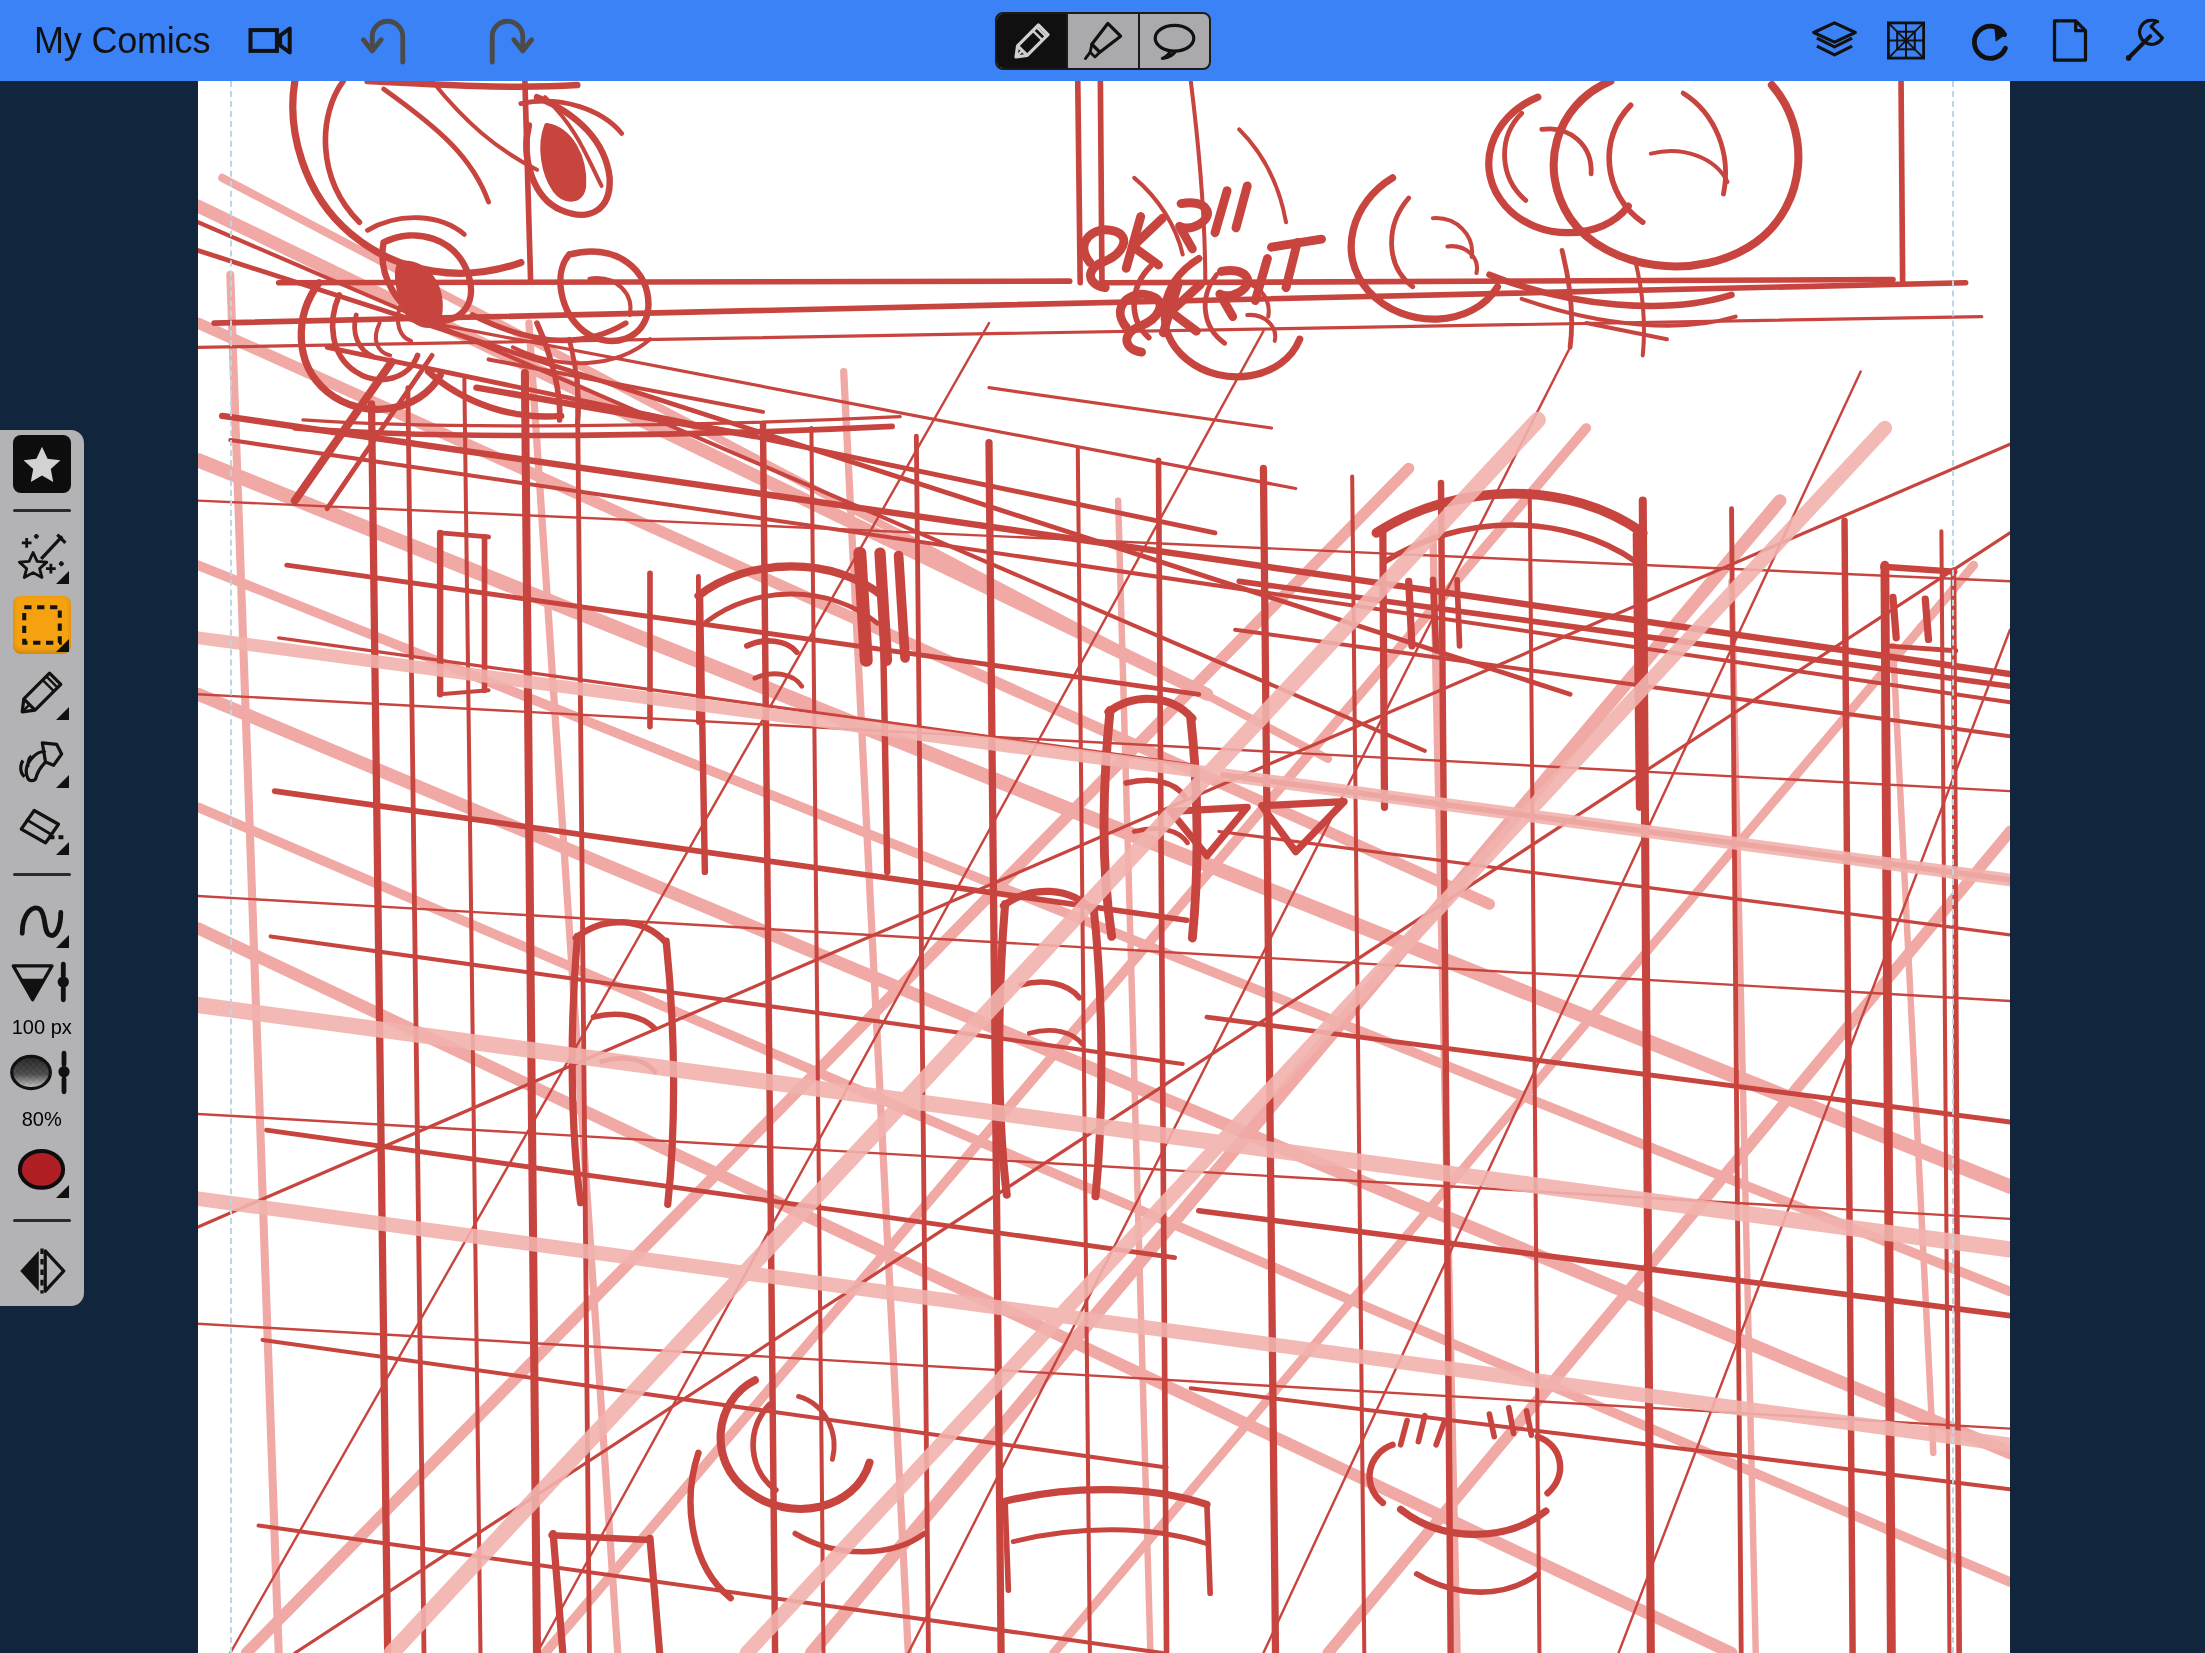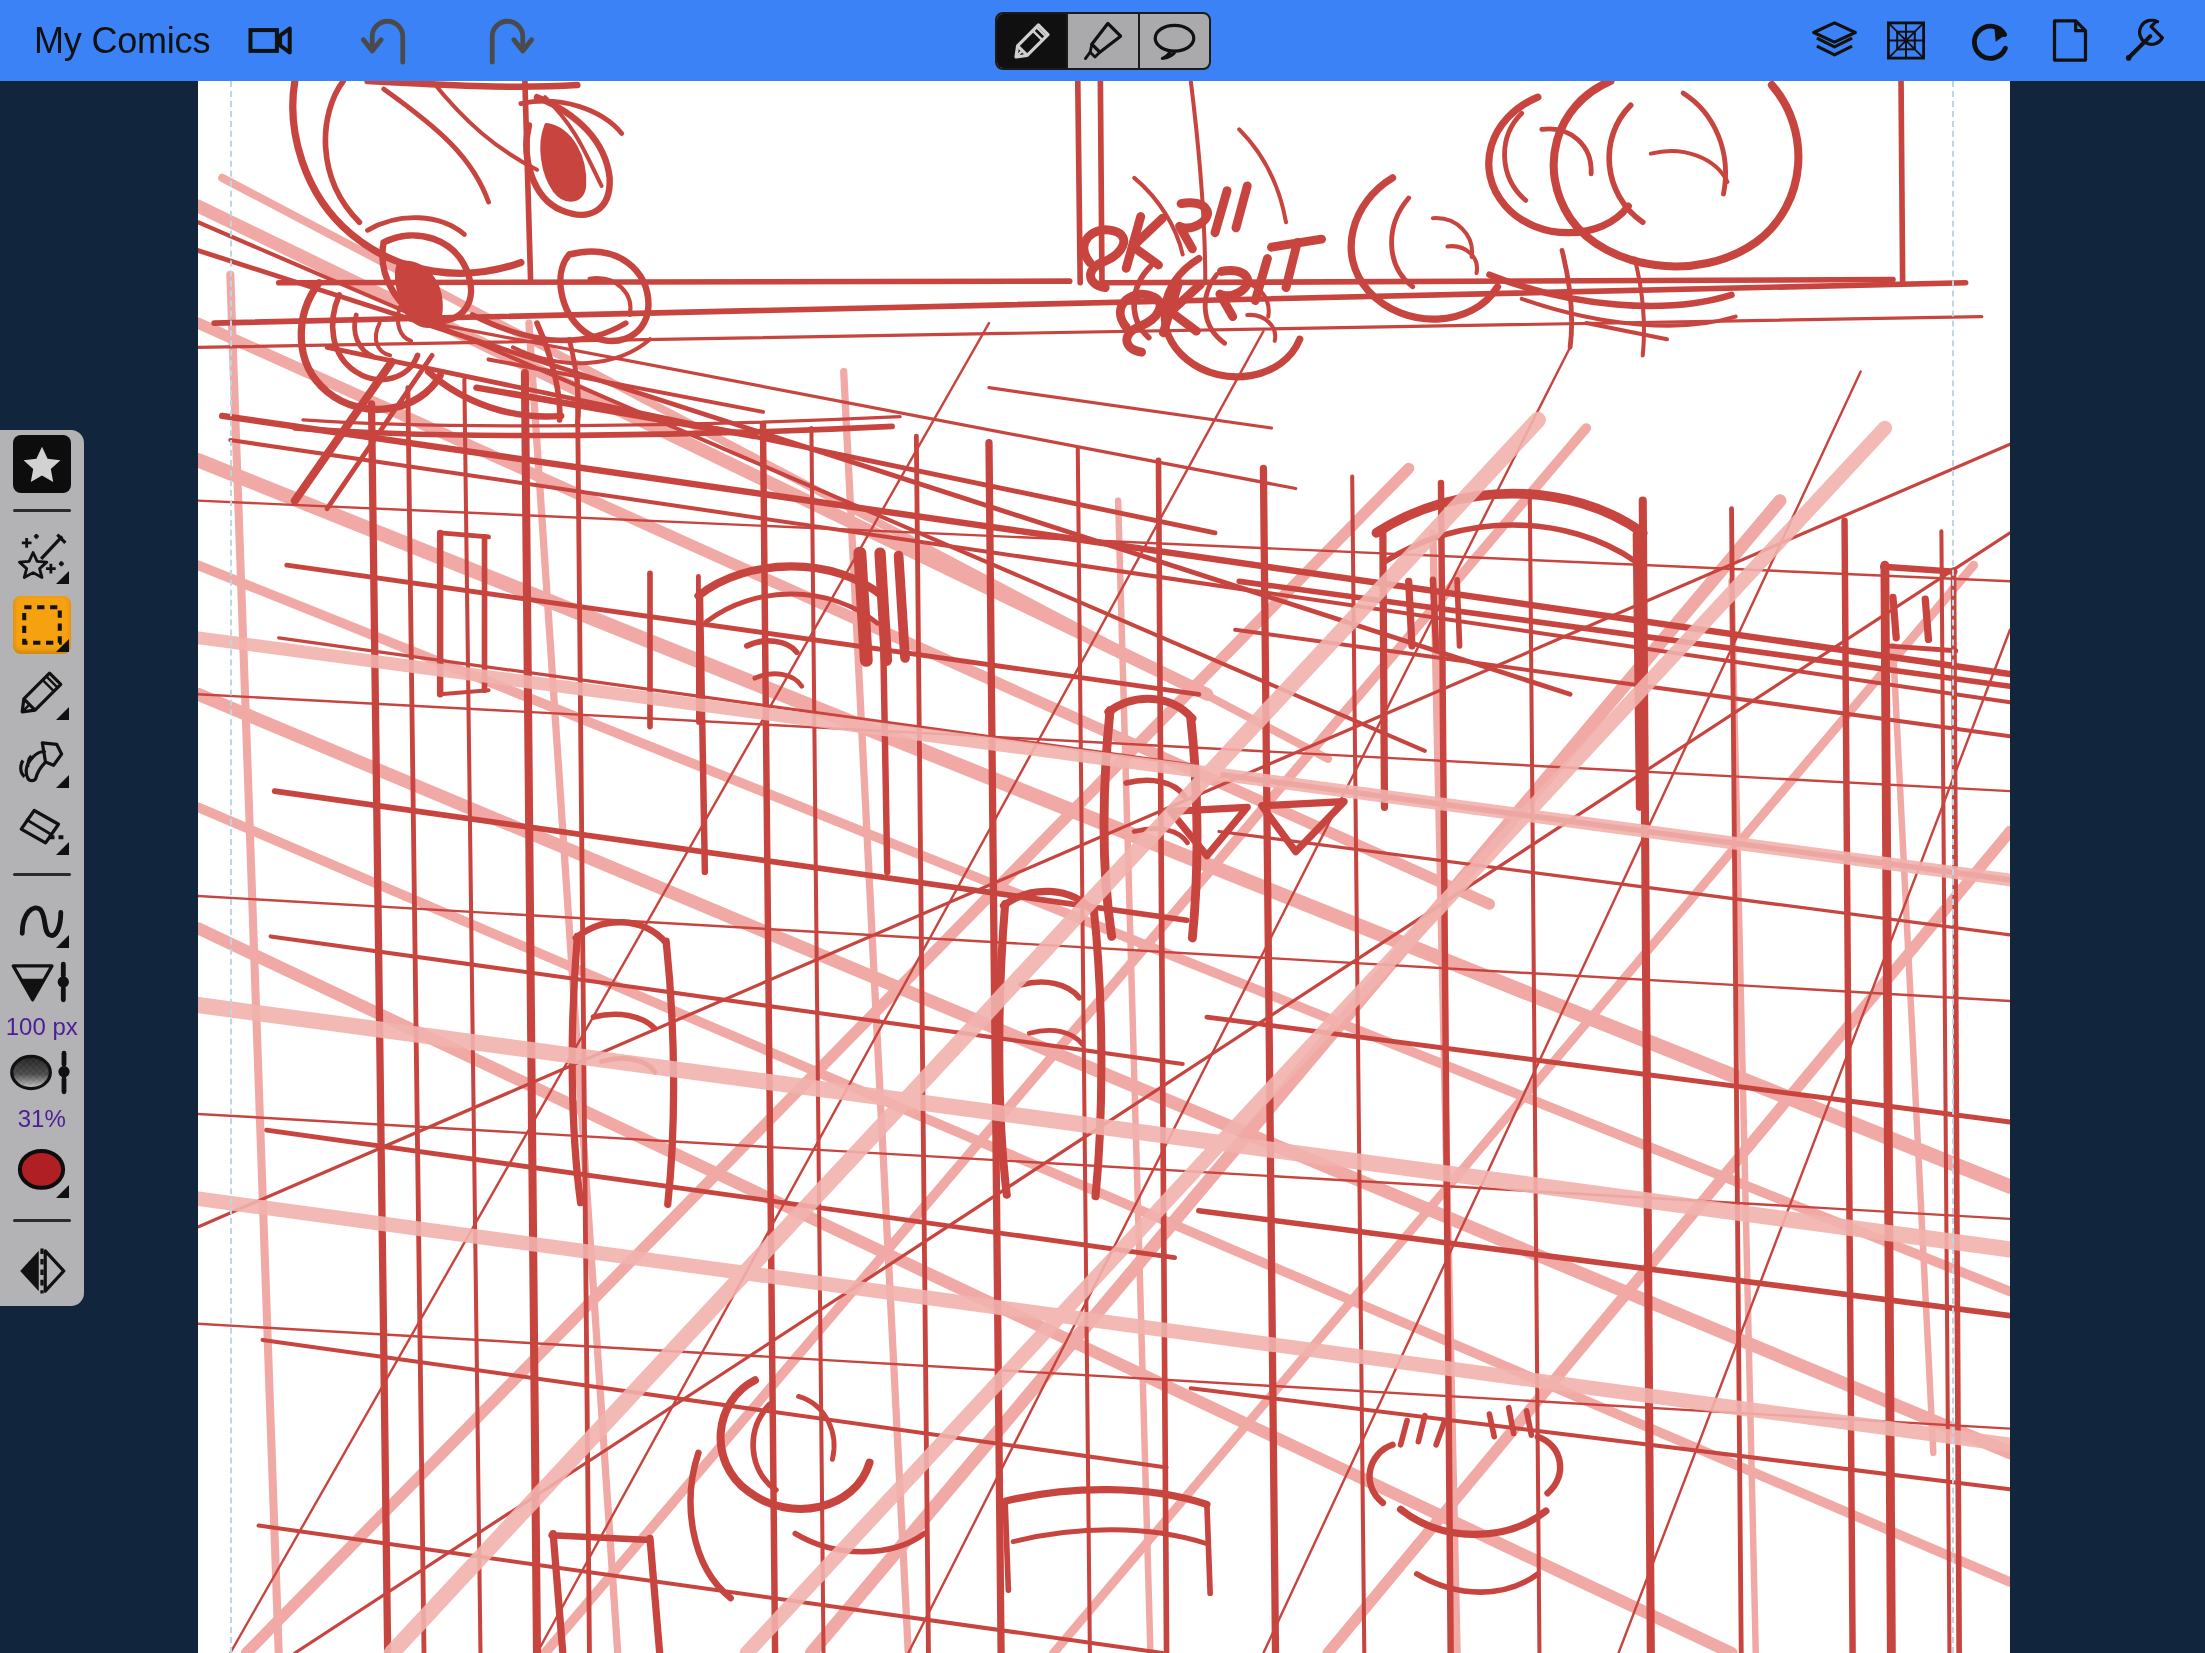--- a/index.html
+++ b/index.html
@@ -79,21 +79,21 @@
   }
   .pal-btn.fav { background:#0d0d0d; }
   .pal-btn.sel { background:#f5a110; box-shadow: inset 0 -2.4px 4.8px rgba(0,0,0,.18); }
   .corner {
     position:absolute; right: 1.6px; bottom: 1.6px;
     width:0;height:0;
     border-left: 13px solid transparent;
     border-bottom: 13px solid #101010;
   }
   .divider { width: 58px; height: 3.2px; background:#2b2b2b; border-radius:1.6px; }
-  .pal-label { font-size: 24px; color:#4c1d95; line-height: 1; }
+  .pal-label { font-size: 20px; color:#000000; line-height: 1; }
 
   svg.ic { display:block; }
 </style>
 </head>
 <body>
 
 <div id="app">
 
   <div id="toolbar">
 
@@ -610,21 +610,21 @@
           </defs>
           <ellipse cx="27" cy="28" rx="24" ry="20" fill="url(#checker)"></ellipse>
           <ellipse cx="27" cy="28" rx="24" ry="20" fill="url(#opgrad)" opacity="0.85"></ellipse>
           <ellipse cx="27" cy="28" rx="24" ry="20" fill="none" stroke="#111" stroke-width="4"></ellipse>
           <path d="M68 4 L68 18 M68 36 L68 52" stroke="#111" stroke-width="6" stroke-linecap="round"></path>
           <circle cx="68" cy="27" r="7" fill="#111"></circle>
         </svg>
       </div>
     </div>
     <div class="pal-item" style="height:37px;">
-      <span class="pal-label">31%</span>
+      <span class="pal-label">80%</span>
     </div>
 
     <div class="pal-item" style="height:77px;">
       <div class="pal-btn">
         <span>
           <svg class="ic" width="53" height="48" viewBox="0 0 66 60" aria-hidden="true">
             <ellipse cx="33" cy="28" rx="27" ry="23" fill="#b01f24" stroke="#0d0d0d" stroke-width="5"></ellipse>
           </svg>
         </span>
         <span class="corner"></span>

